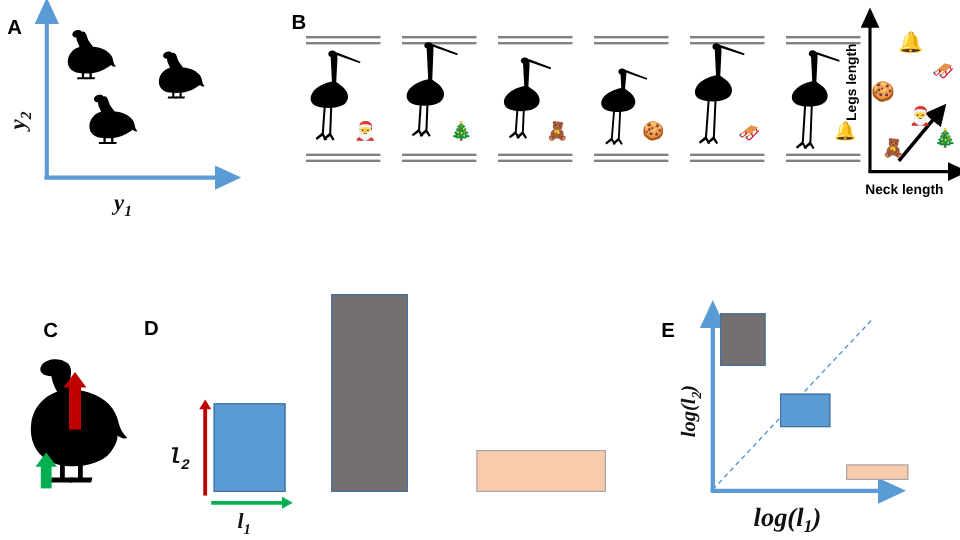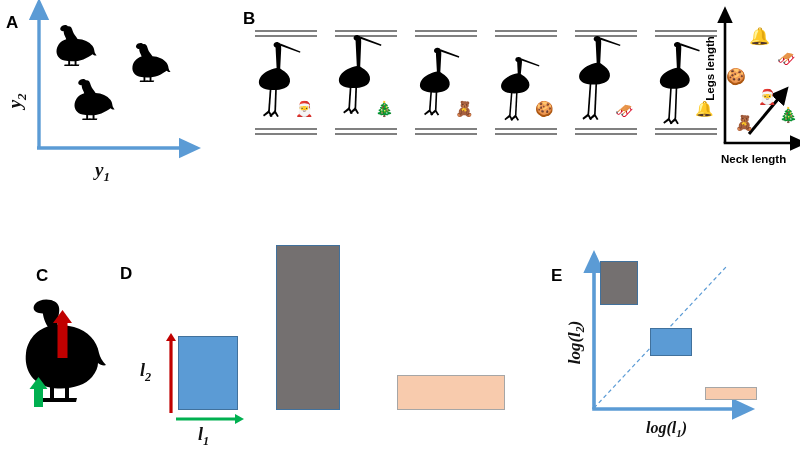--- a/index.html
+++ b/index.html
@@ -357,21 +357,21 @@
     <div class="abs panel-letter" style="left:10px;top:40px;">D</div>
 
     <div class="abs rect-blue" style="left:68px;top:111px;width:60px;height:74px;"></div>
 
     <svg class="abs" style="left:54px;top:108px;" width="14" height="80" viewBox="0 0 14 80">
       <g stroke="#C00000" fill="#C00000">
         <line x1="7" y1="6" x2="7" y2="80" stroke-width="3.2"></line>
         <path d="M7,0 L12,8 L2,8 Z" stroke="none"></path>
       </g>
     </svg>
-    <div class="abs mlabel" style="left:30px;top:136px;font-size:18px;"><span>l</span><sub>2</sub></div>
+    <div class="abs mlabel" style="left:30px;top:148px;font-size:18px;font-family:Liberation Mono, monospace;"><span>l</span><sub>2</sub></div>
 
     <svg class="abs" style="left:66px;top:188px;" width="68" height="14" viewBox="0 0 68 14">
       <g stroke="#00B050" fill="#00B050">
         <line x1="0" y1="6" x2="60" y2="6" stroke-width="3.2"></line>
         <path d="M68,6 L59,11 L59,1 Z" stroke="none"></path>
       </g>
     </svg>
     <div class="abs mlabel" style="left:88px;top:200px;font-size:18px;"><span>l</span><sub>1</sub></div>
 
     <div class="abs rect-gray" style="left:166px;top:20px;width:64px;height:165px;"></div>
@@ -392,20 +392,20 @@
 
       <line x1="54" y1="156" x2="186" y2="15" stroke="#5B9BD5" stroke-width="1.2" stroke-dasharray="4,3"></line>
 
       <line x1="54" y1="157" x2="54" y2="17" stroke="#5B9BD5" stroke-width="3.6" marker-end="url(#arrE)"></line>
 
       <line x1="52.2" y1="157" x2="196" y2="157" stroke="#5B9BD5" stroke-width="3.6" marker-end="url(#arrE)"></line>
     </svg>
 
     <div class="abs mlabel rot90" style="left:6px;top:80px;width:60px;font-size:17px;text-align:center;"><span>log(</span><span>l</span><sub>2</sub><span>)</span></div>
 
-    <div class="abs mlabel" style="left:106px;top:168px;font-size:16px;"><span>log(</span><span>l</span><sub>1</sub><span>)</span></div>
+    <div class="abs mlabel" style="left:88px;top:168px;font-size:22px;"><span>log(</span><span>l</span><sub>1</sub><span>)</span></div>
 
     <div class="abs rect-gray" style="left:60px;top:9px;width:38px;height:44px;"></div>
     <div class="abs rect-blue" style="left:110px;top:76px;width:42px;height:28px;"></div>
     <div class="abs rect-peach" style="left:165px;top:135px;width:52px;height:13px;"></div>
   </div>
 
 </div>
 
 </body></html>

